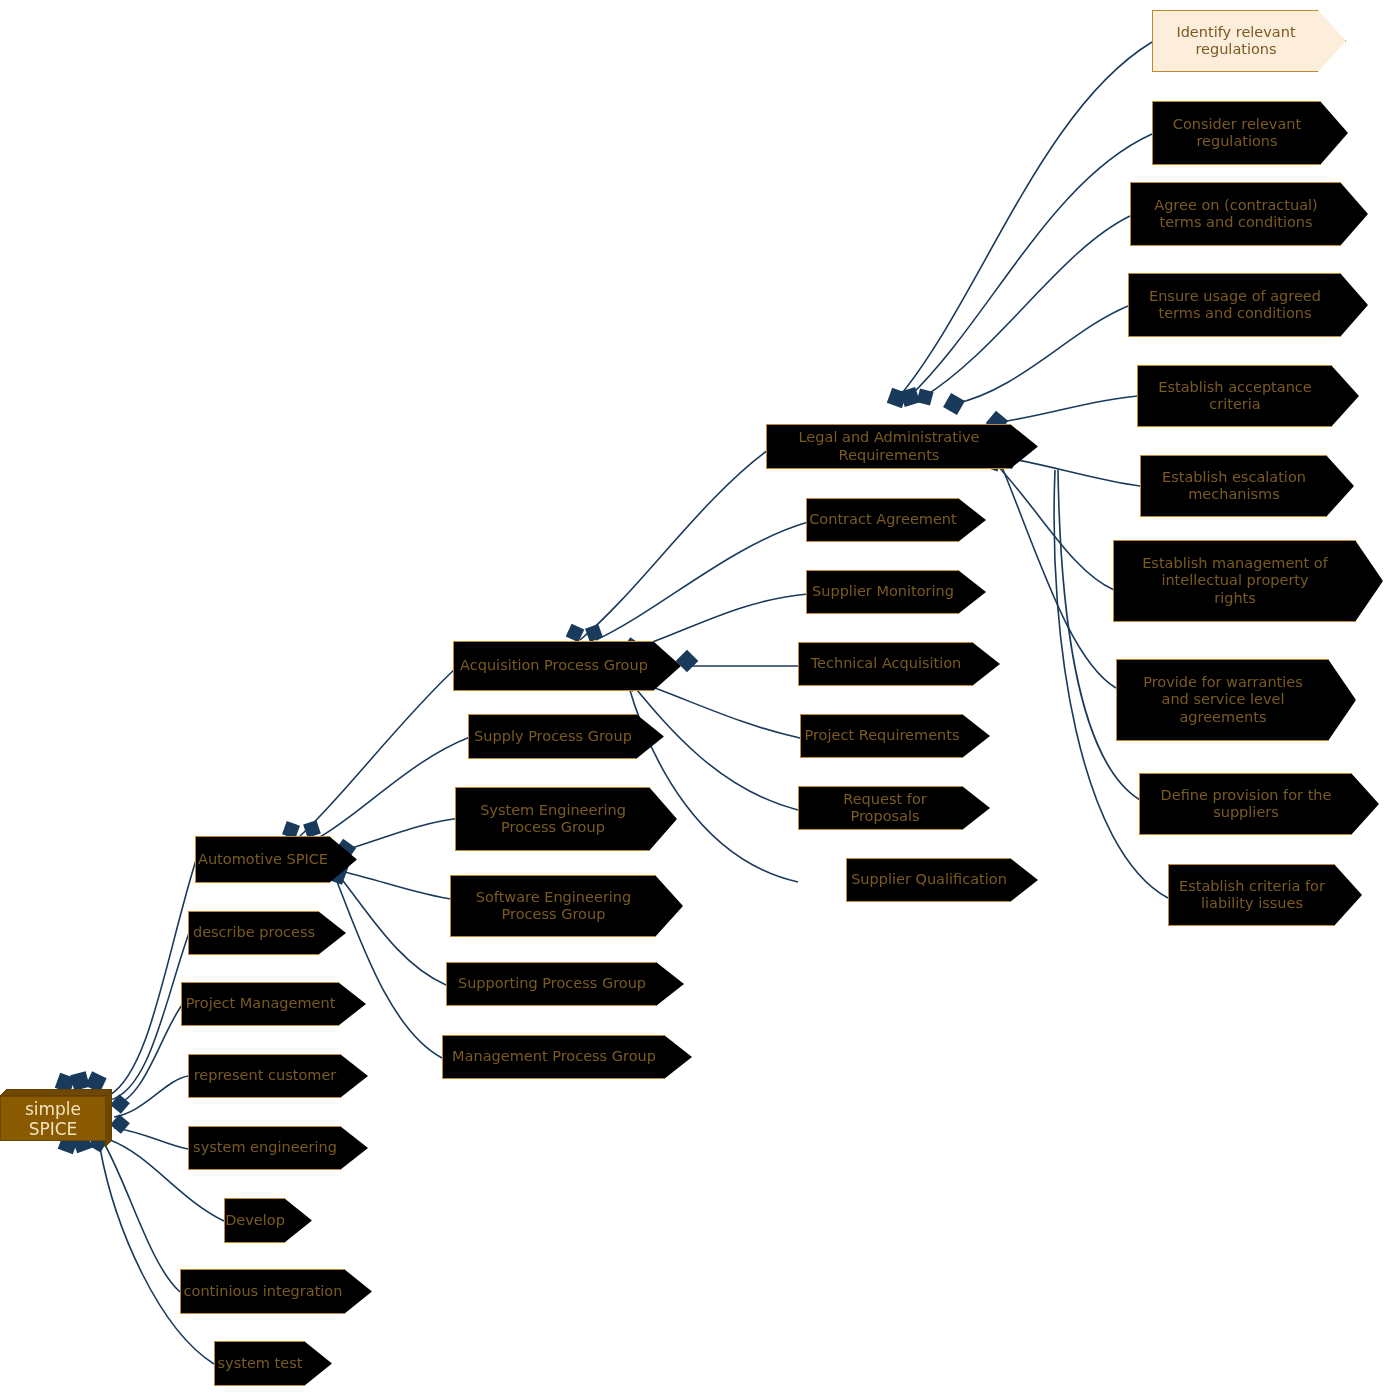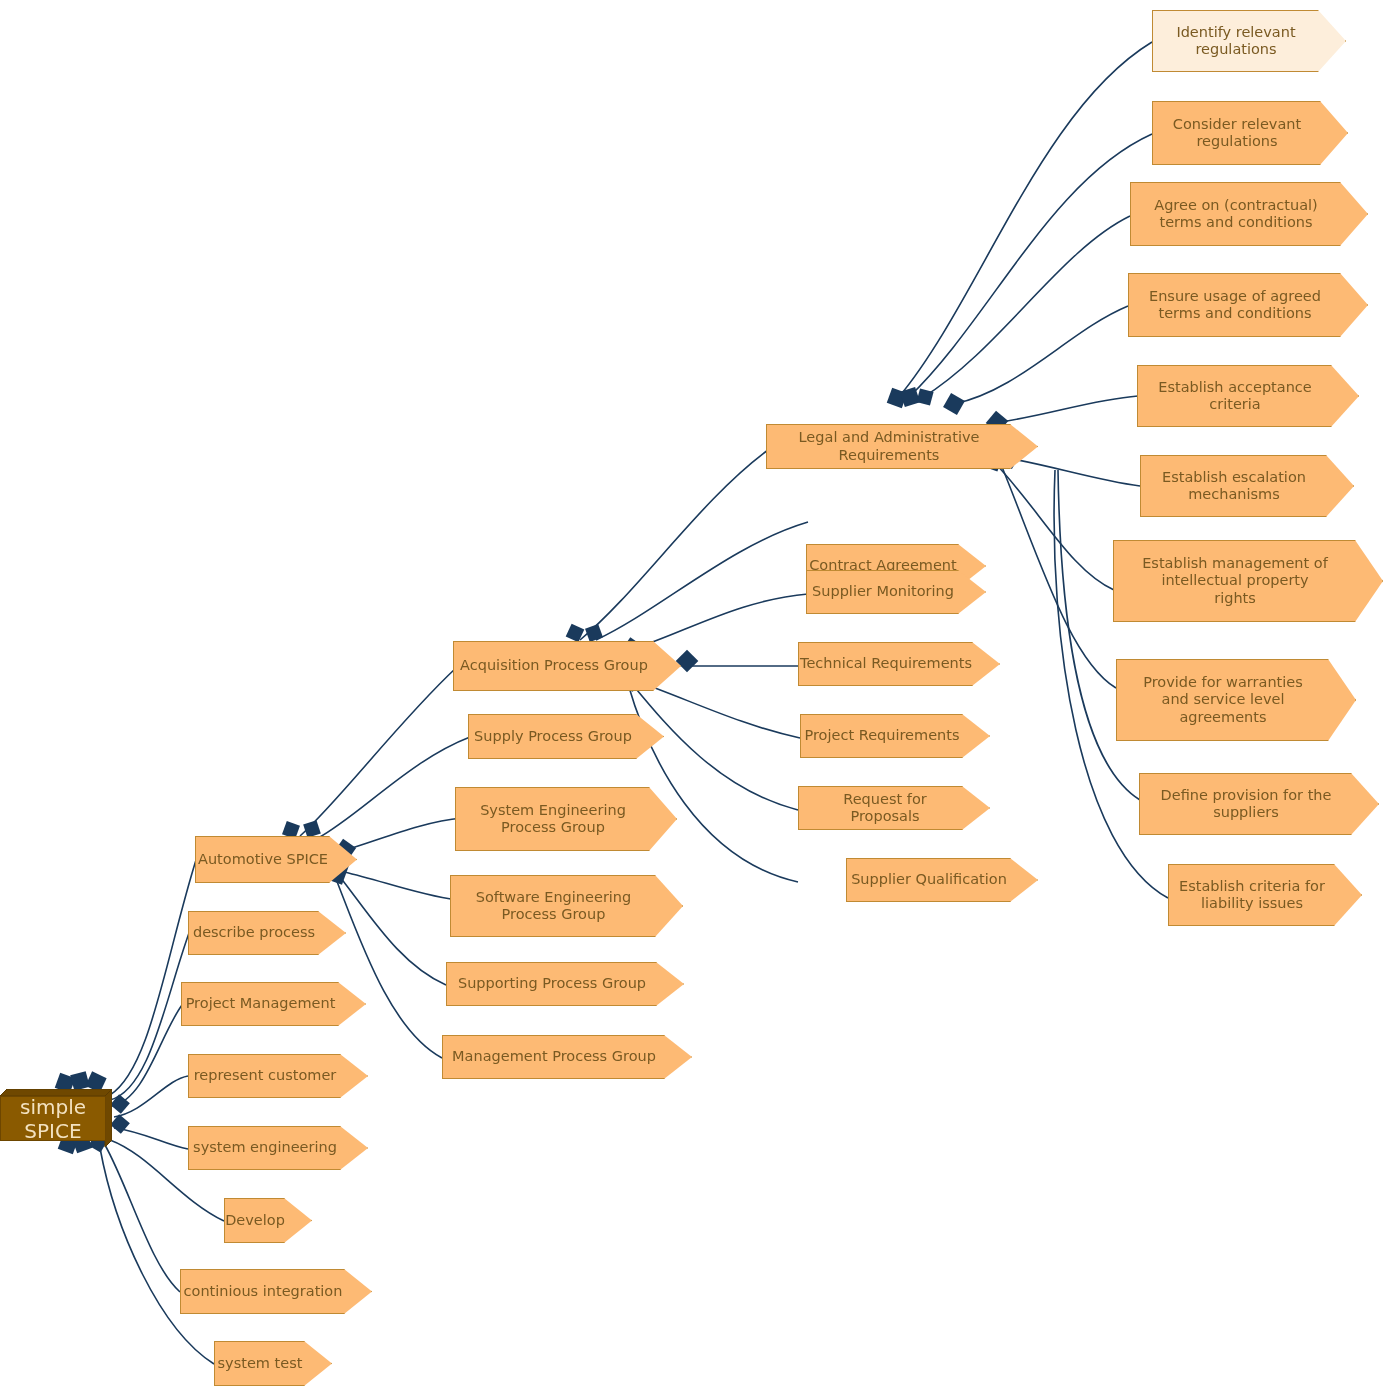--- a/index.html
+++ b/index.html
@@ -27,39 +27,39 @@
   .node {
     position: absolute;
     box-sizing: border-box;
     display: flex;
     align-items: center;
     justify-content: center;
     text-align: center;
     font-size: 14.5px;
     line-height: 1.18;
     color: #7a5a22;
-    background: #fdba74;
+    background: #000000;
     border: 1.3px solid #c08a33;
     
     clip-path: polygon(0 0, calc(100% - 28px) 0, 100% 50%, calc(100% - 28px) 100%, 0 100%);
     padding-right: 26px;
     white-space: pre-line;
     z-index: 3;
   }
   .node.light {
     background: #fdeedb;
   }
   .node-root {
     position: absolute;
     box-sizing: border-box;
     display: flex;
     align-items: center;
     justify-content: center;
     text-align: center;
-    font-size: 20px;
+    font-size: 17px;
     color: #f3e2c0;
     background: #8a5a00;
     border: 1.3px solid #6d4600;
     z-index: 4;
   }
   .root-3d {
     position: absolute;
     z-index: 3;
   }
 </style>
@@ -267,28 +267,28 @@
     <span>Supporting Process Group</span>
   </div>
   <div class="node" style="left:442px; top:1035px; width:250px; height:44px;">
     <span>Management Process Group</span>
   </div>
 
   <div class="node" style="left:766px; top:424px; width:272px; height:45px;">
     <span>Legal and Administrative
 Requirements</span>
   </div>
-  <div class="node" style="left:806px; top:498px; width:180px; height:44px;margin-top:46px;">
+  <div class="node" style="left:806px; top:498px; width:180px; height:44px;">
     <span>Contract Agreement</span>
   </div>
   <div class="node" style="left:806px; top:570px; width:180px; height:44px;">
     <span>Supplier Monitoring</span>
   </div>
   <div class="node" style="left:798px; top:642px; width:202px; height:44px;">
-    <span>Technical Requirements</span>
+    <span>Technical Acquisition</span>
   </div>
   <div class="node" style="left:800px; top:714px; width:190px; height:44px;">
     <span>Project Requirements</span>
   </div>
   <div class="node" style="left:798px; top:786px; width:192px; height:44px;padding-left:8px;">
     <span>Request for Proposals</span>
   </div>
   <div class="node" style="left:798px; top:858px; width:192px; height:44px;margin-left:48px;">
     <span>Supplier Qualification</span>
   </div>

